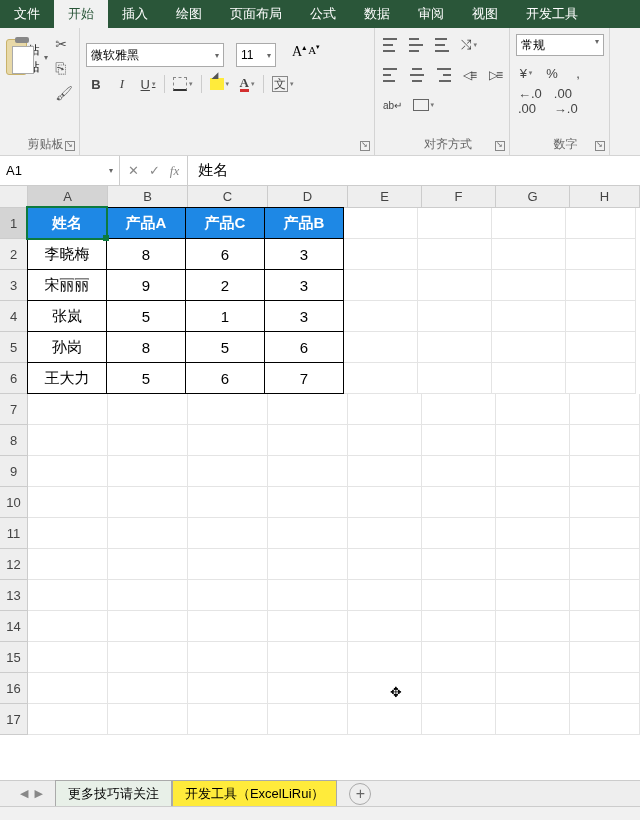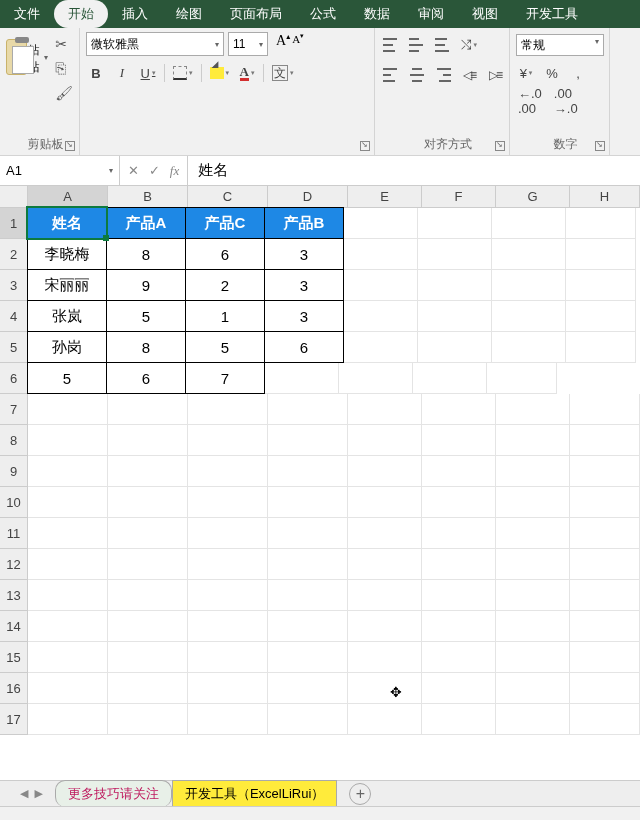--- a/index.html
+++ b/index.html
@@ -1,38 +1,38 @@
 <!DOCTYPE html>
 <html><head>
 <meta charset="utf-8">
 <style>
 * { margin: 0; padding: 0; box-sizing: border-box; font-family: "Microsoft YaHei", sans-serif; }
 body { width: 640px; height: 820px; background: #fff; overflow: hidden; position: relative; }
 
 .ribbon-tabs { background: #2a5639; height: 28px; display: flex; align-items: stretch; color: #fff; font-size: 13px; }
-.ribbon-tab { padding: 5px 14px; cursor: pointer; display: flex; align-items: center; border-radius: 14px; }
+.ribbon-tab { padding: 5px 14px; cursor: pointer; display: flex; align-items: center; }
 .ribbon-tab.active { background: #f1f1f1; color: #2a5639; }
 
 .ribbon { background: #f1f1f1; border-bottom: 1px solid #d4d4d4; height: 128px; display: flex; }
 .ribbon-group { border-right: 1px solid #d4d4d4; padding: 4px 6px 0 6px; display: flex; flex-direction: column; position: relative; }
 .ribbon-group-label { position: absolute; bottom: 2px; left: 0; right: 0; text-align: center; font-size: 12px; color: #666; margin-left: 12px; }
 .group-dialog { position: absolute; bottom: 4px; right: 4px; width: 10px; height: 10px; border: 1px solid #888; }
 .group-dialog::after { content: "↘"; font-size: 8px; position: absolute; top: -2px; left: 0; color: #666; }
 
 .clipboard-group { width: 80px; }
 .paste-btn { display: flex; flex-direction: row; align-items: center; width: 42px; margin-top: 6px; }
 .paste-icon { width: 30px; height: 36px; background: #e8d9a8; border: 1px solid #c9b26a; border-radius: 3px; position: relative; }
 .paste-icon::before { content: ""; position: absolute; top: -3px; left: 8px; width: 14px; height: 6px; background: #888; border-radius: 2px; }
 .paste-icon::after { content: ""; position: absolute; top: 6px; left: 5px; width: 20px; height: 26px; background: #fff; border: 1px solid #aaa; }
 .paste-label { font-size: 12px; margin-top: 4px; }
 .clip-side { position: absolute; right: 6px; top: 8px; display: flex; flex-direction: column; gap: 8px; }
 .clip-side span { font-size: 14px; color: #555; }
 
 .font-group { width: 295px; }
-.font-row1 { display: flex; gap: 4px; margin-bottom: 6px; margin-top: 0; }
+.font-row1 { display: flex; gap: 12px; margin-bottom: 6px; margin-top: 11px; }
 .font-name-box { width: 138px; height: 24px; border: 1px solid #aaa; background: #fff; font-size: 12px; padding: 3px 4px; display: flex; justify-content: space-between; align-items: center; }
 .font-size-box { width: 40px; height: 24px; border: 1px solid #aaa; background: #fff; font-size: 12px; padding: 3px 4px; display: flex; justify-content: space-between; align-items: center; }
 .dd { font-size: 8px; color: #666; }
 .font-aa { display: flex; gap: 2px; margin-left: 4px; }
 .font-aa span { font-size: 14px; font-family: "Times New Roman"; }
 .font-aa .small { font-size: 11px; }
 .font-row2 { display: flex; gap: 6px; align-items: center; }
 .btn { min-width: 20px; height: 22px; display: flex; align-items: center; justify-content: center; font-size: 13px; color: #444; padding: 0 2px; }
 .btn.dd-btn::after { content: "▾"; font-size: 7px; margin-left: 2px; color: #777; }
 .border-icon { width: 14px; height: 14px; border: 1px dashed #888; border-bottom: 2px solid #333; }
@@ -79,21 +79,21 @@
 .active-cell::after { content: ""; position: absolute; bottom: -3px; right: -3px; width: 6px; height: 6px; background: #0d7a3e; }
 
 .cw-a { width: 80px; } .cw-b { width: 80px; } .cw-c { width: 80px; } .cw-d { width: 80px; }
 .cw-e { width: 74px; } .cw-f { width: 74px; } .cw-g { width: 74px; } .cw-h { width: 70px; }
 
 .cursor { position: absolute; left: 390px; top: 498px; font-size: 14px; color: #000; }
 
 .sheet-tabs { position: absolute; bottom: 14px; left: 0; right: 0; height: 26px; background: #eee; border-top: 1px solid #ccc; display: flex; align-items: center; padding-left: 20px; }
 .tab-nav { display: flex; gap: 6px; margin-right: 12px; color: #888; font-size: 11px; }
 .sheet-tab { padding: 4px 12px; font-size: 13px; border: 1px solid #aaa; background: #fff; border-bottom: none; }
-.sheet-tab.green { color: #be185d; background: #e8f0e8; border-radius: 10px; }
+.sheet-tab.green { color: #000000; background: #e8f0e8; }
 .sheet-tab.yellow { background: #ffeb3b; }
 .add-sheet { width: 22px; height: 22px; border: 1px solid #aaa; border-radius: 50%; margin-left: 12px; display: flex; align-items: center; justify-content: center; color: #666; }
 
 .status-bar { position: absolute; bottom: 0; left: 0; right: 0; height: 14px; background: #f1f1f1; border-top: 1px solid #ccc; }
 </style>
 </head>
 <body>
 
 <div class="ribbon-tabs">
   <div class="ribbon-tab">文件</div>
@@ -207,20 +207,28 @@
             <i style="width:14px"></i>
             <i style="width:8px"></i>
             <i style="width:12px"></i>
           </div>
         </div>
       <div class="btn">
           <span class="indent-icon">◁≡</span>
         </div>
       <div class="btn">
           <span class="indent-icon">▷≡</span>
+        </div>
+    </div>
+    <div class="align-row">
+      <div class="btn">
+          <span class="wrap-icon">ab↵</span>
+        </div>
+      <div class="btn dd-btn">
+          <div class="merge-icon"></div>
         </div>
     </div>
     <div class="ribbon-group-label">对齐方式</div>
     <div class="group-dialog"></div>
   </div>
 
   <div class="ribbon-group num-group">
     <div class="num-format-box">
         <span>常规</span>
         <span class="dd">▾</span>
@@ -329,20 +337,21 @@
           <div class="cell cw-a data-cell">孙岗</div>
           <div class="cell cw-b data-cell">8</div>
           <div class="cell cw-c data-cell">5</div>
           <div class="cell cw-d data-cell">6</div>
           <div class="cell cw-e"></div>
           <div class="cell cw-f"></div>
           <div class="cell cw-g"></div>
           <div class="cell cw-h"></div>
         </div>
         <div class="cell-row">
+          <div class="cell cw-a data-cell">王大力</div>
           <div class="cell cw-b data-cell">5</div>
           <div class="cell cw-c data-cell">6</div>
           <div class="cell cw-d data-cell">7</div>
           <div class="cell cw-e"></div>
           <div class="cell cw-f"></div>
           <div class="cell cw-g"></div>
           <div class="cell cw-h"></div>
         </div>
         <div class="cell-row">
           <div class="cell cw-a"></div>

